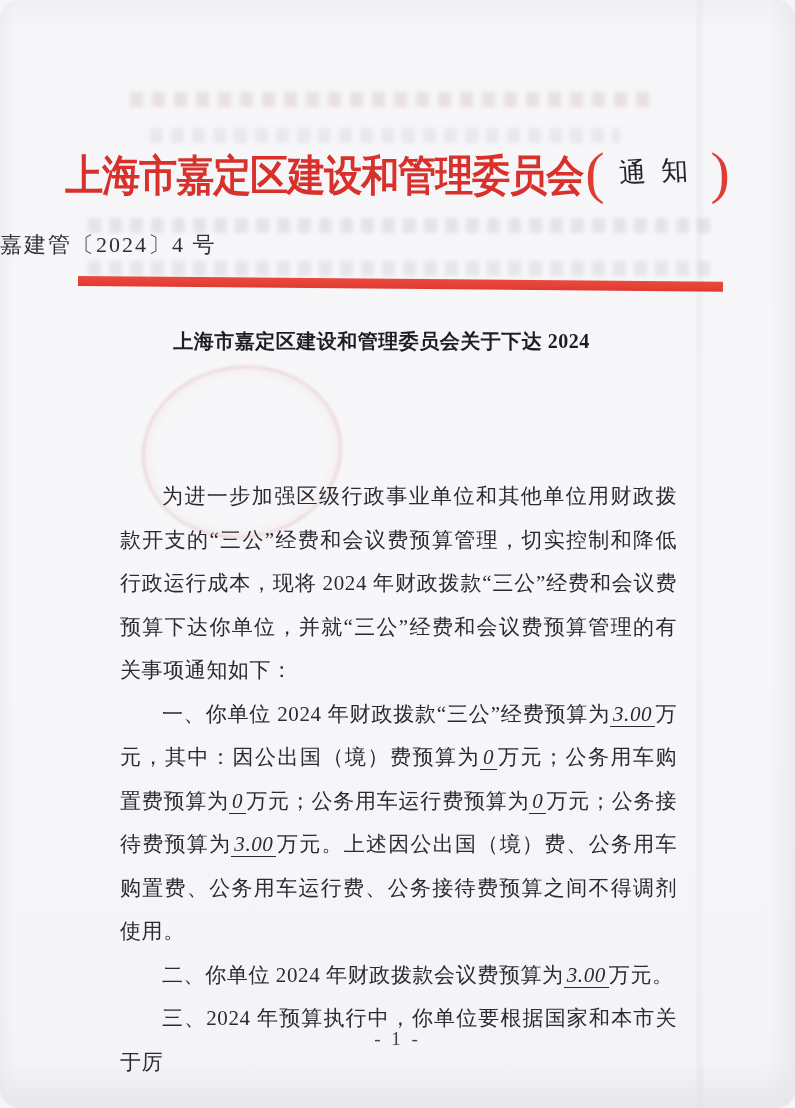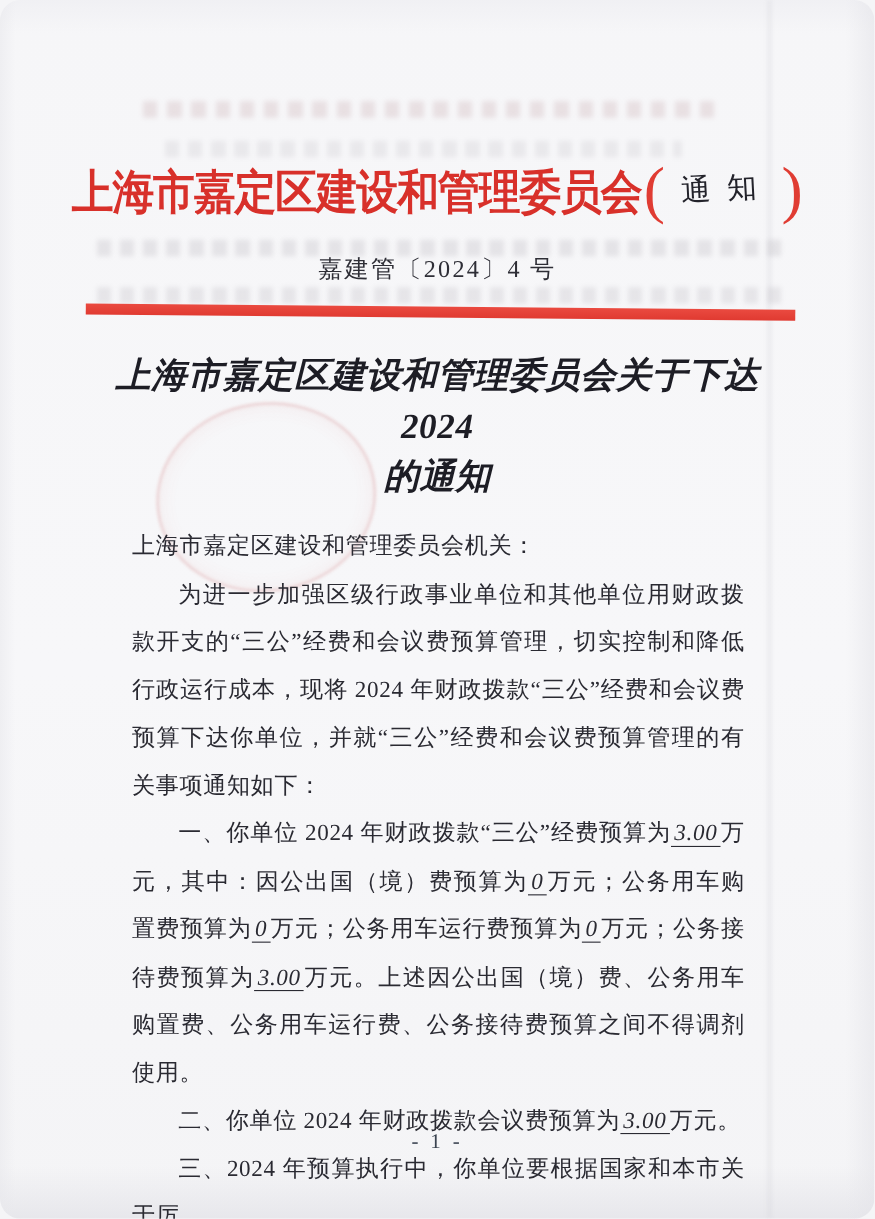--- a/index.html
+++ b/index.html
@@ -53,35 +53,34 @@
     position:relative;top:-2px;
   }
   .paren.open{margin-left:2px;}
   .paren.close{margin-left:6px;}
   .bracket-label{
     color:#23232b;font-size:27px;letter-spacing:15px;
     margin:0 2px 0 14px;transform:rotate(-3deg);position:relative;top:-4px;
   }
 
   .doc-number{
-    position:absolute;left:0;top:230px;width:100%;text-align:center;
+    position:absolute;left:0;top:230px;width:100%;
     font-size:22px;color:#2e2e36;letter-spacing:2px;
   }
 
   .red-rule{
     position:absolute;left:78px;top:276px;width:645px;height:10px;
     background:linear-gradient(180deg,#ea4a40,#e03a31);
     transform:rotate(.5deg);transform-origin:left center;
   }
 
   .doc-title{
-    position:absolute;left:80px;top:318px;width:635px;text-align:center;
-    font-weight:bold;color:#1d1d25;font-size:32px;line-height:46px;
+    position:absolute;left:64px;top:318px;width:635px;text-align:center;
+    font-weight:bold;color:#1d1d25;font-size:20px;line-height:46px;
     letter-spacing:.5px;
-    font-style:italic;
   }
 
   .body-text{
     position:absolute;left:120px;top:475px;width:557px;
     font-size:21px;line-height:43.5px;color:#2a2a32;
     letter-spacing:.6px;text-align:justify;
   }
   .body-text p{margin:0;}
   .para.indent{text-indent:42px;}
   .u{
@@ -113,23 +112,21 @@
       <span class="bracket-label">通知</span>
       <span class="paren close">)</span>
   </div>
 
   <div class="doc-number">嘉建管〔2024〕4 号</div>
 
   <div class="red-rule"></div>
 
   <div class="doc-title">
       <div>上海市嘉定区建设和管理委员会关于下达 2024</div>
-      <div>的通知</div>
     </div>
 
   <div class="body-text">
-    <p class="para">上海市嘉定区建设和管理委员会机关：</p>
     <span><p class="para indent"><span>为进一步加强区级行政事业单位和其他单位用财政拨款开支的“三公”经费和会议费预算管理，切实控制和降低行政运行成本，现将 2024 年财政拨款“三公”经费和会议费预算下达你单位，并就“三公”经费和会议费预算管理的有关事项通知如下：</span></p><p class="para indent"><span>一、你单位 2024 年财政拨款“三公”经费预算为</span><span class="u">3.00</span><span>万元，其中：因公出国（境）费预算为</span><span class="u">0</span><span>万元；公务用车购置费预算为</span><span class="u">0</span><span>万元；公务用车运行费预算为</span><span class="u">0</span><span>万元；公务接待费预算为</span><span class="u">3.00</span><span>万元。上述因公出国（境）费、公务用车购置费、公务用车运行费、公务接待费预算之间不得调剂使用。</span></p><p class="para indent"><span>二、你单位 2024 年财政拨款会议费预算为</span><span class="u">3.00</span><span>万元。</span></p><p class="para indent"><span>三、2024 年预算执行中，你单位要根据国家和本市关于厉</span></p></span>
   </div>
 
   <div class="page-number">- 1 -</div>
 
 </div>
 
 </body></html>

